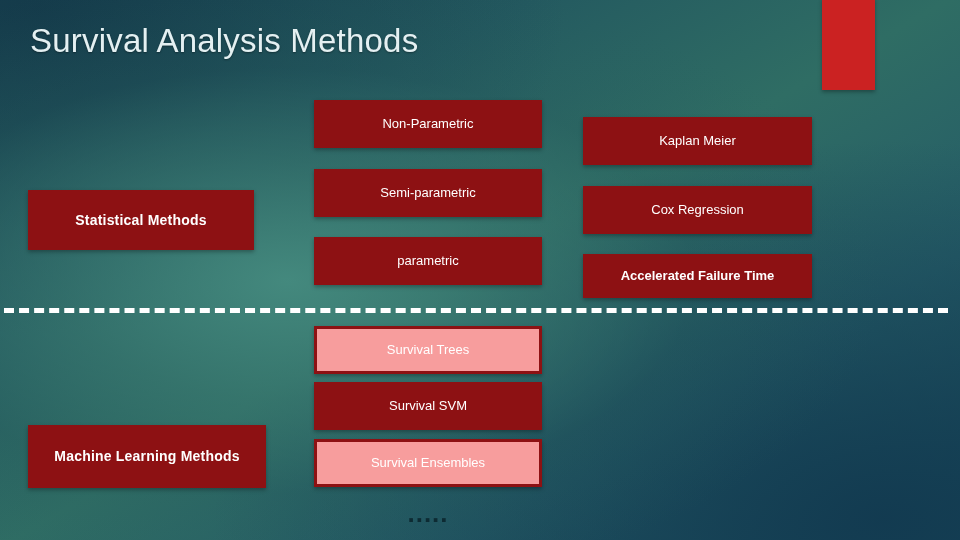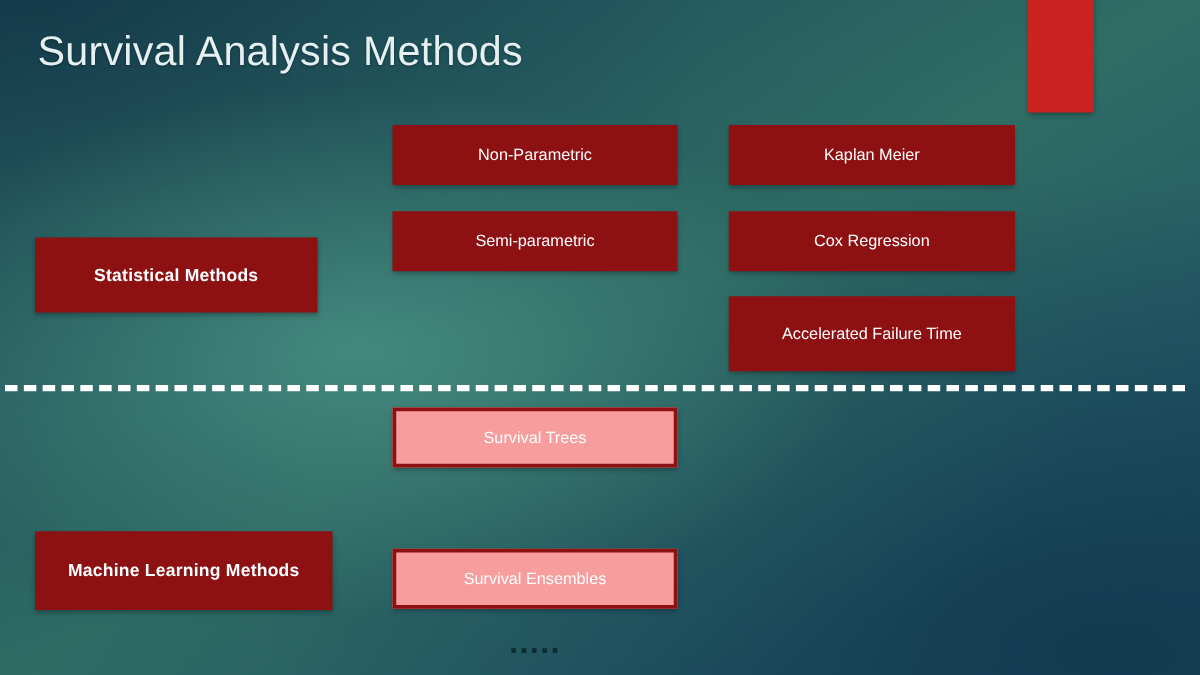--- a/index.html
+++ b/index.html
@@ -106,25 +106,26 @@
   #box-semi-parametric  { top: 169px; height: 48px; }
   #box-parametric       { top: 237px; height: 48px; }
   #box-survival-trees     { top: 326px; height: 48px; }
   #box-survival-svm       { top: 382px; height: 48px; }
   #box-survival-ensembles { top: 439px; height: 48px; }
 
   
   .col-right {
     left: 583px;
     width: 229px;
+    margin-top: 17px;
   }
 
   #box-kaplan-meier            { top: 100px; height: 48px; }
   #box-cox-regression          { top: 169px; height: 48px; }
-  #box-accelerated-failure-time{ top: 237px; height: 60px; }
+  #box-accelerated-failure-time{ top: 237px; height: 44px; font-weight: bold; }
 
   
   .divider {
     position: absolute;
     left: 4px;
     top: 308px;
     width: 944px;
     height: 0;
     border-top: 5px dashed #ffffff;
   }
@@ -151,31 +152,33 @@
   <div class="slide-title">Survival Analysis Methods</div>
 
   <div class="accent-rect"></div>
 
   <div class="box dark category" id="box-statistical-methods">Statistical Methods</div>
 
   <div class="box dark col-mid" id="box-non-parametric">Non-Parametric</div>
 
   <div class="box dark col-mid" id="box-semi-parametric">Semi-parametric</div>
 
+  <div class="box dark col-mid" id="box-parametric">parametric</div>
 
   <div class="box dark col-right" id="box-kaplan-meier">Kaplan Meier</div>
 
   <div class="box dark col-right" id="box-cox-regression">Cox Regression</div>
 
   <div class="box dark col-right" id="box-accelerated-failure-time">Accelerated Failure Time</div>
 
   <div class="divider"></div>
 
   <div class="box dark category" id="box-machine-learning-methods">Machine Learning Methods</div>
 
   <div class="box pink col-mid" id="box-survival-trees">Survival Trees</div>
 
+  <div class="box dark col-mid" id="box-survival-svm">Survival SVM</div>
 
   <div class="box pink col-mid" id="box-survival-ensembles">Survival Ensembles</div>
 
   <div class="ellipsis">.....</div>
 
 </div>
 
 </body></html>

